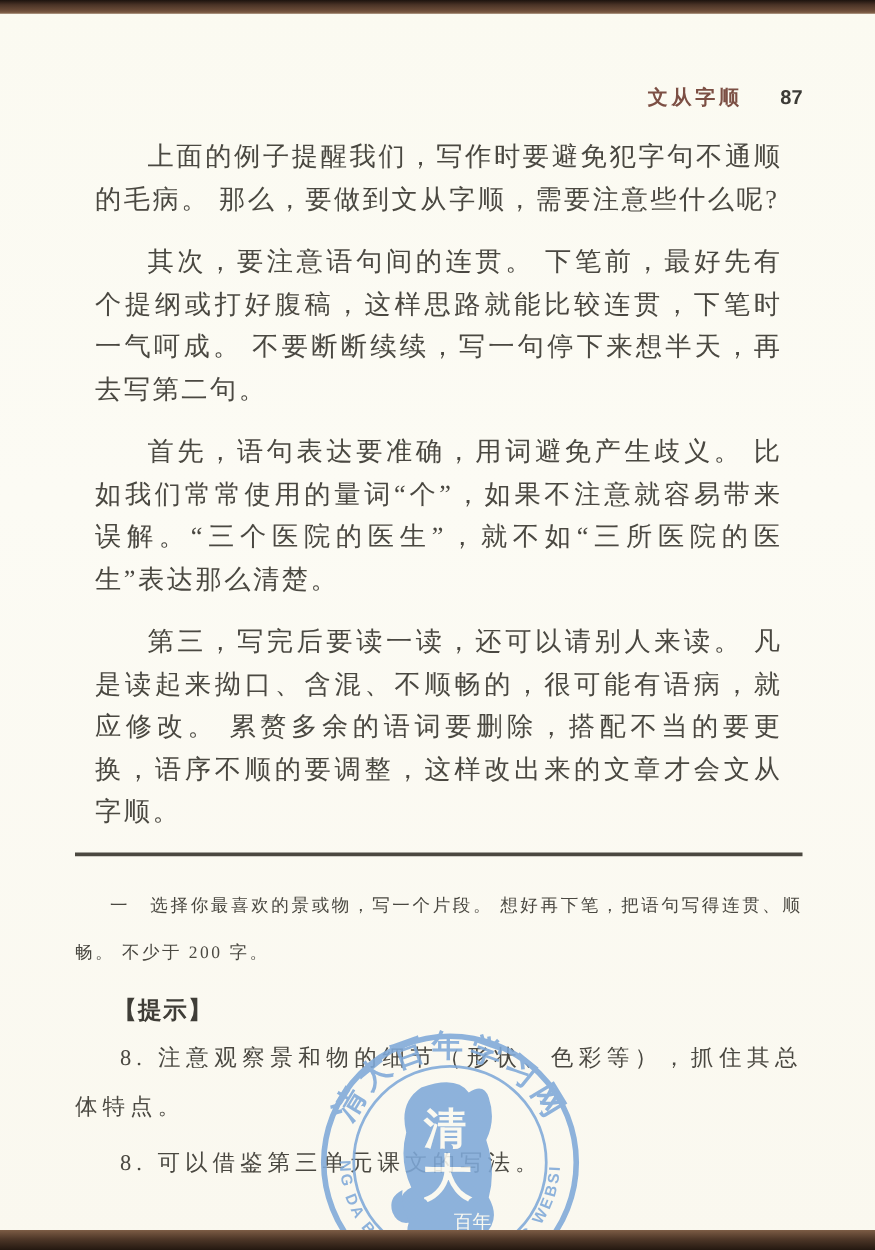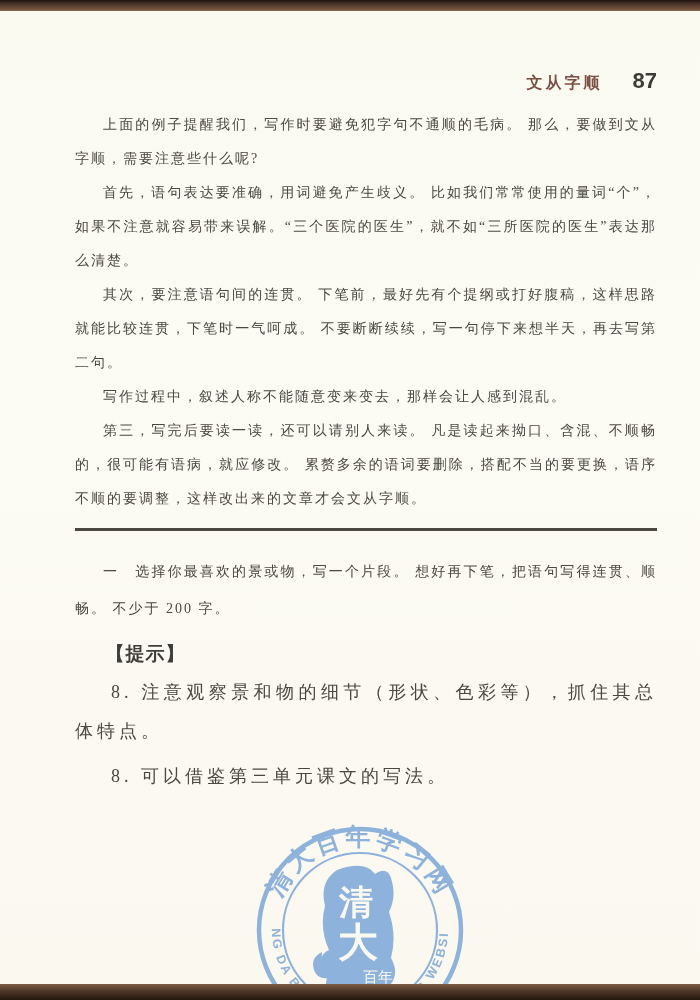--- a/index.html
+++ b/index.html
@@ -9,38 +9,38 @@
     background:linear-gradient(180deg,#fbfaf1 0%, #fcfbf4 40%, #faf8ef 100%);
     overflow:hidden;
     font-family:"Liberation Serif", serif;
     color:#46443e;
   }
   .bar{position:absolute;left:0;width:700px;z-index:30;}
   .bar.top{top:0;height:11px;background:linear-gradient(180deg,#1d130e 0%,#4a3326 35%,#6e4e3a 80%,#8a6a52 100%);}
   .bar.bottom{bottom:0;height:16px;background:linear-gradient(180deg,#7c5c45 0%,#4e3728 45%,#241810 100%);}
 
   .content{
-    position:absolute;left:75px;top:0;width:582px;z-index:10;
+    position:absolute;left:60px;top:0;width:582px;z-index:10;
   }
   .running-head{
     display:flex;justify-content:flex-end;align-items:baseline;
     margin-top:68px;height:24px;
   }
   .chapter-title{
     font-family:"Liberation Sans", sans-serif;
     font-weight:bold;font-size:16px;letter-spacing:3px;color:#7c4f44;
   }
   .page-number{
     font-family:"Liberation Sans", sans-serif;
-    font-weight:bold;font-size:22px;color:#3c3b36;margin-left:30px;
+    font-weight:bold;font-size:16px;color:#3c3b36;margin-left:30px;
   }
   .body-block{margin-top:16px;}
   .para{
-    margin:0;
-    font-size:14px;line-height:34px;letter-spacing:2px;
+    margin:16px;
+    font-size:21px;line-height:34px;letter-spacing:2px;
     text-align:justify;text-indent:2em;color:#4a4841;
   }
   .section-head{
     margin:38px 0 0 0;
     font-family:"Liberation Sans", sans-serif;
     font-weight:bold;font-size:21px;letter-spacing:2px;color:#3f3d37;
   }
   .section-rule{
     border:none;height:2.5px;background:#4b4840;margin:12px 0 0 0;
   }
@@ -76,23 +76,22 @@
 
   <div class="content">
 
     <div class="running-head">
       <span class="chapter-title">文从字顺</span>
       <span class="page-number">87</span>
     </div>
 
     <div class="body-block">
       <p class="para">上面的例子提醒我们，写作时要避免犯字句不通顺的毛病。 那么，要做到文从字顺，需要注意些什么呢?</p>
+      <p class="para">其次，要注意语句间的连贯。 下笔前，最好先有个提纲或打好腹稿，这样思路就能比较连贯，下笔时一气呵成。 不要断断续续，写一句停下来想半天，再去写第二句。</p>
       <p class="para">首先，语句表达要准确，用词避免产生歧义。 比如我们常常使用的量词“个”，如果不注意就容易带来误解。“三个医院的医生”，就不如“三所医院的医生”表达那么清楚。</p>
-      <p class="para">其次，要注意语句间的连贯。 下笔前，最好先有个提纲或打好腹稿，这样思路就能比较连贯，下笔时一气呵成。 不要断断续续，写一句停下来想半天，再去写第二句。</p>
-      <p class="para">写作过程中，叙述人称不能随意变来变去，那样会让人感到混乱。</p>
       <p class="para">第三，写完后要读一读，还可以请别人来读。 凡是读起来拗口、含混、不顺畅的，很可能有语病，就应修改。 累赘多余的语词要删除，搭配不当的要更换，语序不顺的要调整，这样改出来的文章才会文从字顺。</p>
     </div>
 
     <hr class="section-rule">
 
     <p class="task">一　选择你最喜欢的景或物，写一个片段。 想好再下笔，把语句写得连贯、顺畅。 不少于 200 字。</p>
 
     <p class="hint-label">【提示】</p>
     <p class="hint">8. 注意观察景和物的细节（形状、色彩等），抓住其总体特点。</p>
     <p class="hint">8. 可以借鉴第三单元课文的写法。</p>

